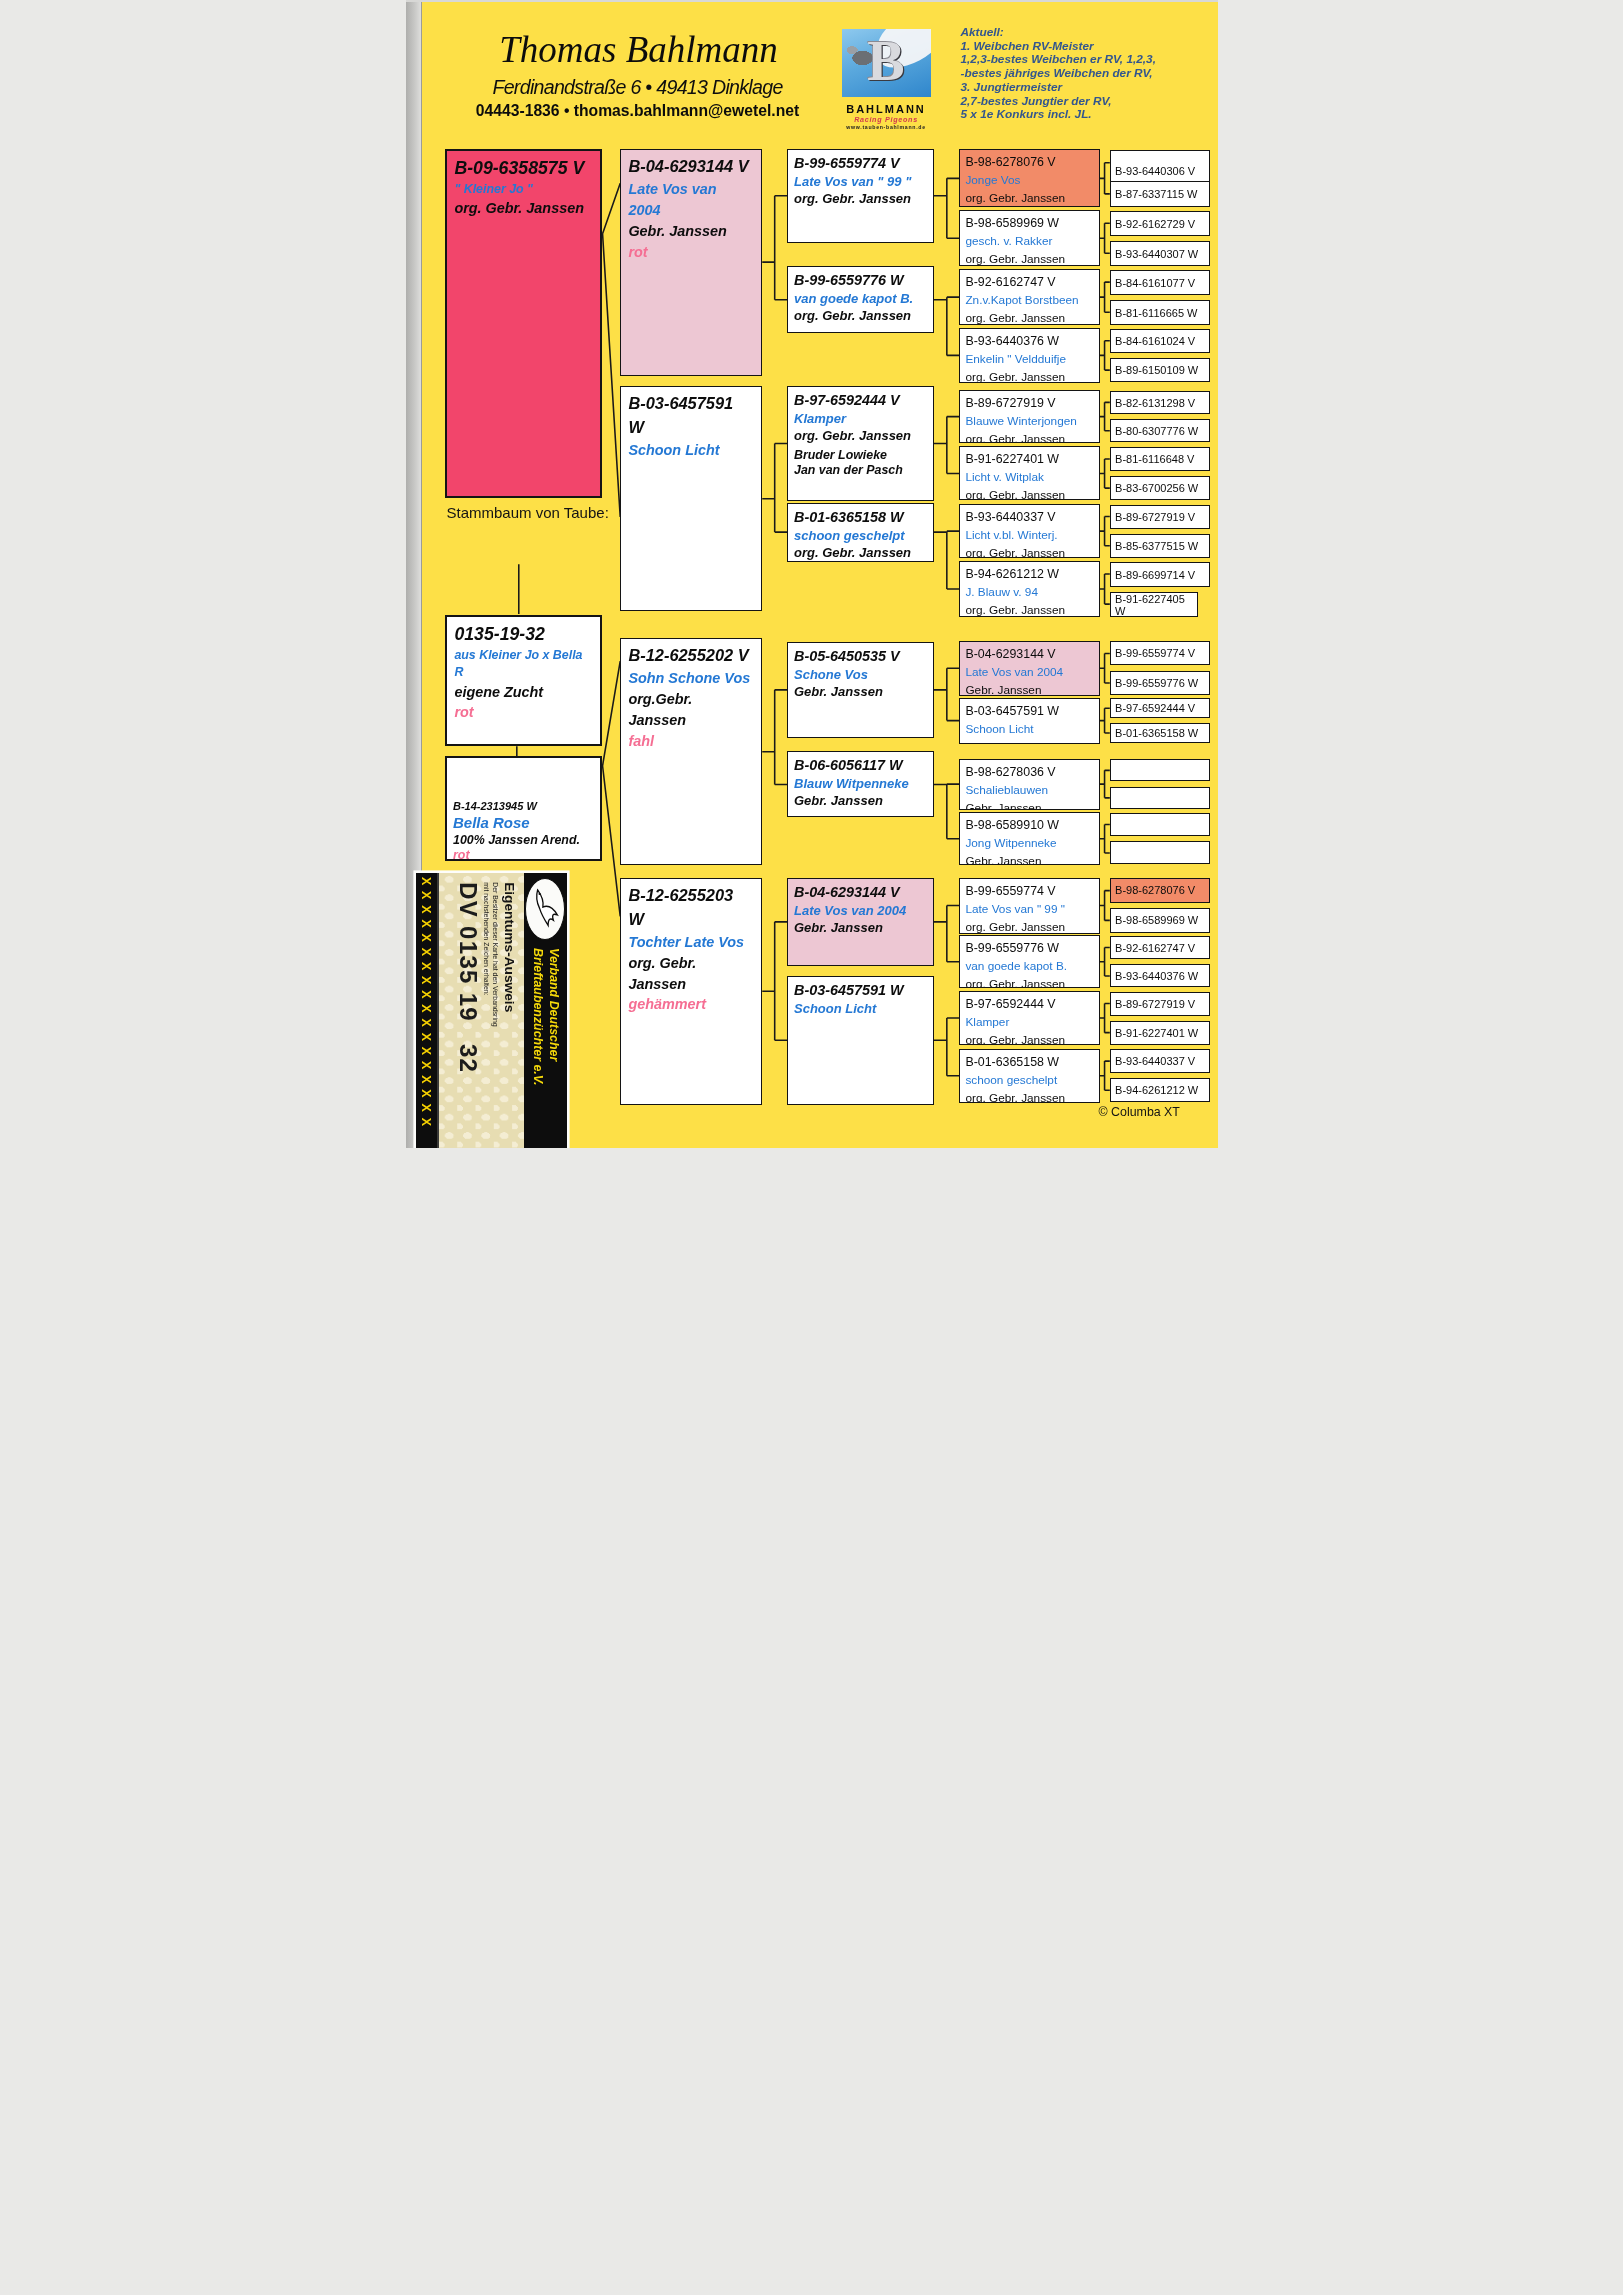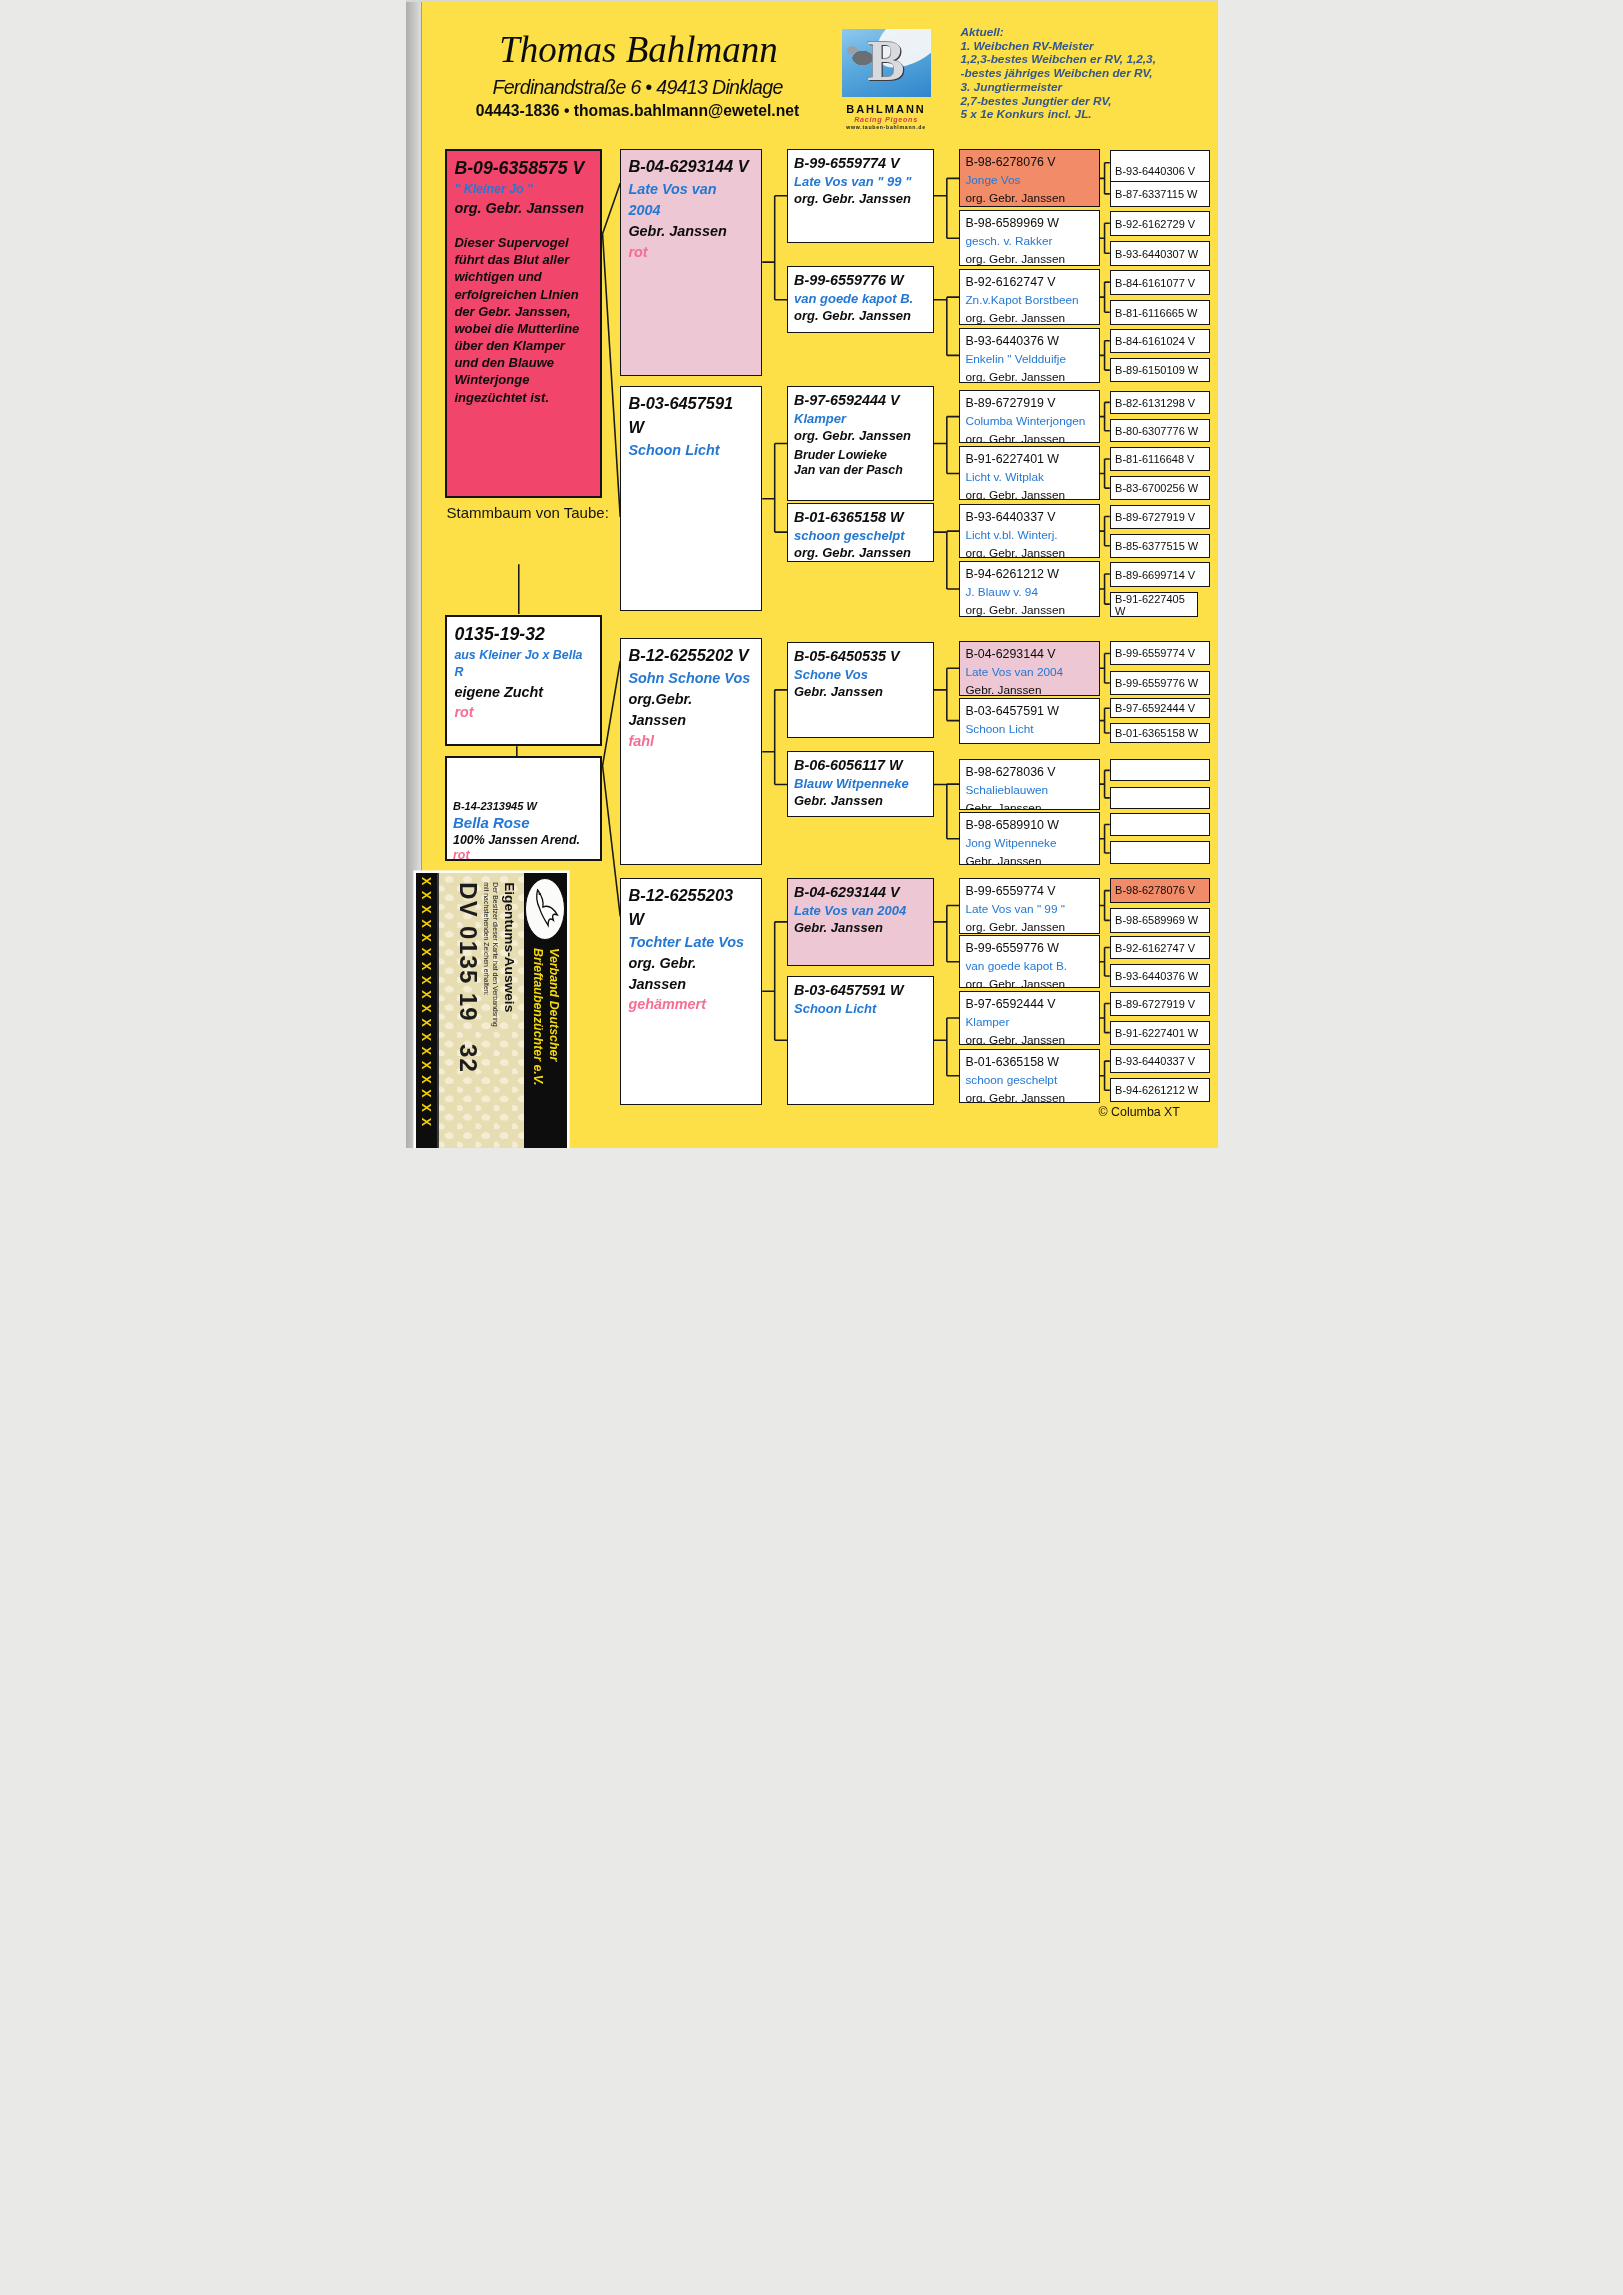--- a/index.html
+++ b/index.html
@@ -161,21 +161,20 @@
       <path d="M1060 1555.5 L1067 1555.5 M1067 1533.25 L1067 1577.75 M1067 1533.25 L1075 1533.25 M1067 1577.75 L1075 1577.75" fill="none" stroke="#1a1a1a" stroke-width="2.4"></path>
       <path d="M1060 1643.5 L1067 1643.5 M1067 1621.25 L1067 1665.75 M1067 1621.25 L1075 1621.25 M1067 1665.75 L1075 1665.75" fill="none" stroke="#1a1a1a" stroke-width="2.4"></path>
     </svg>
 
   <div id="tree">
 
     <div class="pbox g1 g1s bg-hotpink" style="left:39px;top:149px;width:157px;height:349px;">
       <div class="ring">B-09-6358575 V</div>
       <div class="bname">" Kleiner Jo "</div>
       <div class="owner">org. Gebr. Janssen</div>
-      <div class="note">Dieser Supervogel führt das Blut aller wichtigen und erfolgreichen LInien der Gebr. Janssen, wobei die Mutterline über den Klamper und den Blauwe Winterjonge ingezüchtet ist.</div>
     </div>
 
     <div class="tree-label">Stammbaum von Taube:</div>
 
     <div class="pbox g1 g1s" style="left:39px;top:615px;width:157px;height:131px;">
       <div class="ring">0135-19-32</div>
       <div class="bname">aus Kleiner Jo x Bella R</div>
       <div class="owner">eigene Zucht</div>
       <div class="cnote">rot</div>
     </div>
@@ -265,21 +264,21 @@
         <div class="bname">Zn.v.Kapot Borstbeen</div>
         <div class="owner">org. Gebr. Janssen</div>
       </div>
       <div class="pbox g4" style="left: 553px; top: 328px; width: 141px; height: 55px;">
         <div class="ring">B-93-6440376 W</div>
         <div class="bname">Enkelin " Veldduifje</div>
         <div class="owner">org. Gebr. Janssen</div>
       </div>
       <div class="pbox g4" style="left: 553px; top: 390px; width: 141px; height: 53px;">
         <div class="ring">B-89-6727919 V</div>
-        <div class="bname">Columba Winterjongen</div>
+        <div class="bname">Blauwe Winterjongen</div>
         <div class="owner">org. Gebr. Janssen</div>
       </div>
       <div class="pbox g4" style="left: 553px; top: 446px; width: 141px; height: 54px;">
         <div class="ring">B-91-6227401 W</div>
         <div class="bname">Licht v. Witplak</div>
         <div class="owner">org. Gebr. Janssen</div>
       </div>
       <div class="pbox g4" style="left: 553px; top: 504px; width: 141px; height: 54px;">
         <div class="ring">B-93-6440337 V</div>
         <div class="bname">Licht v.bl. Winterj.</div>

